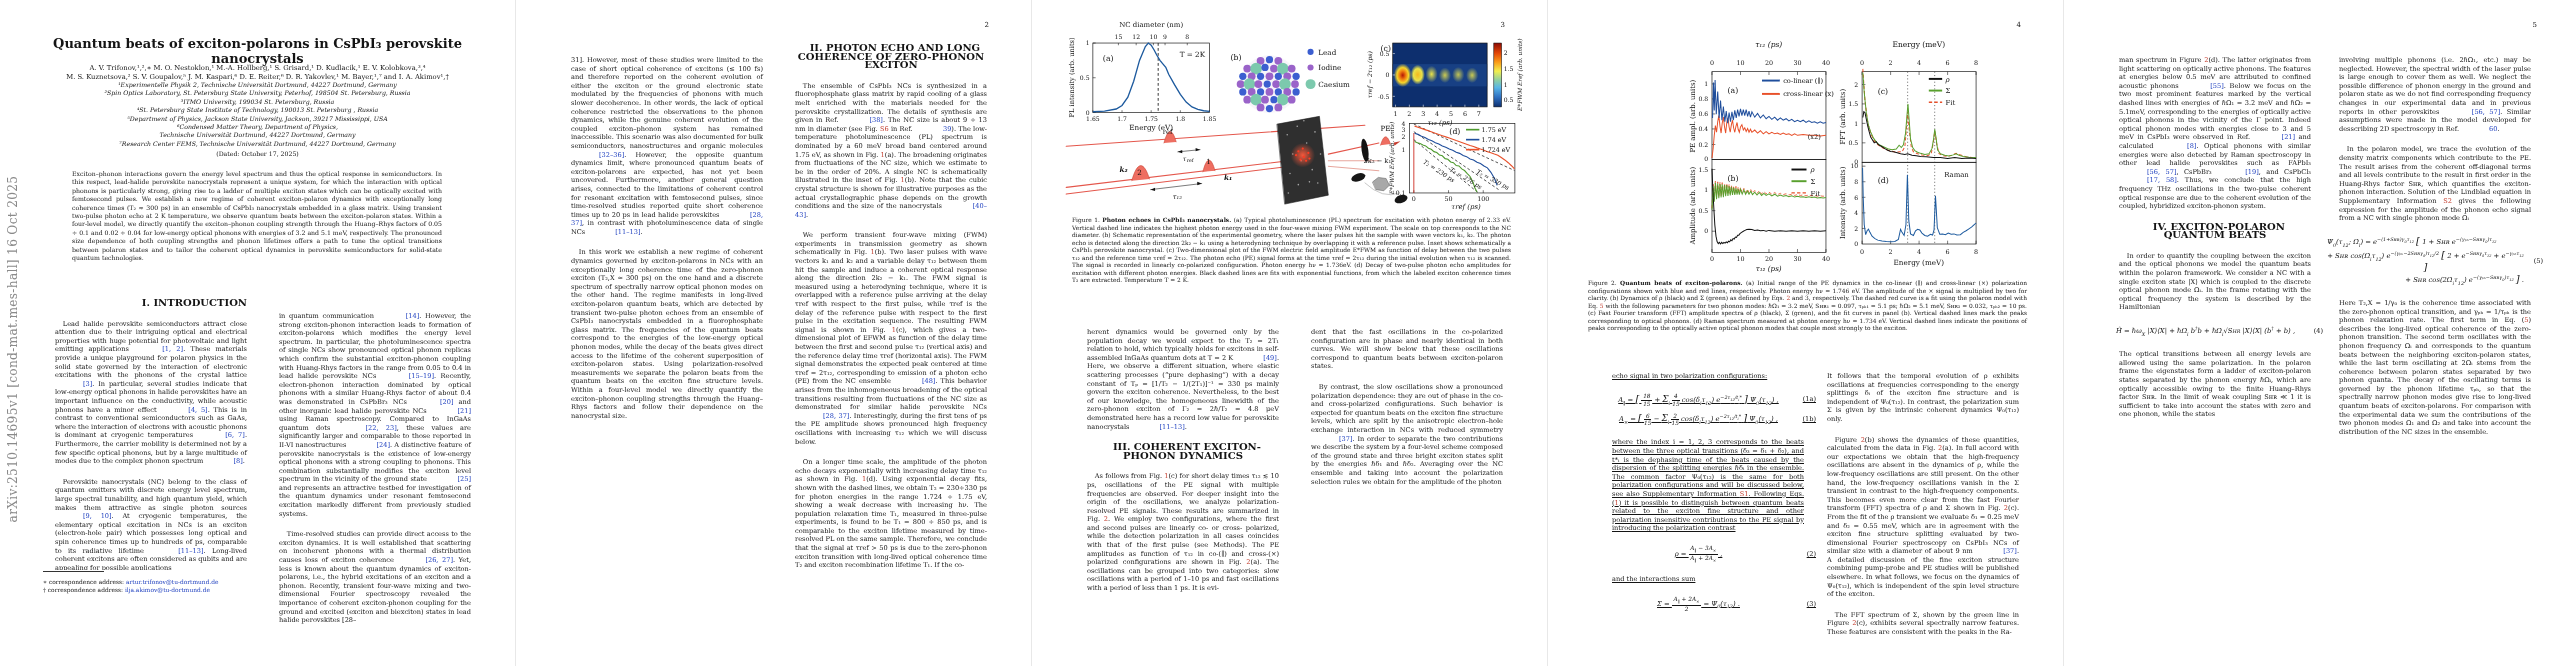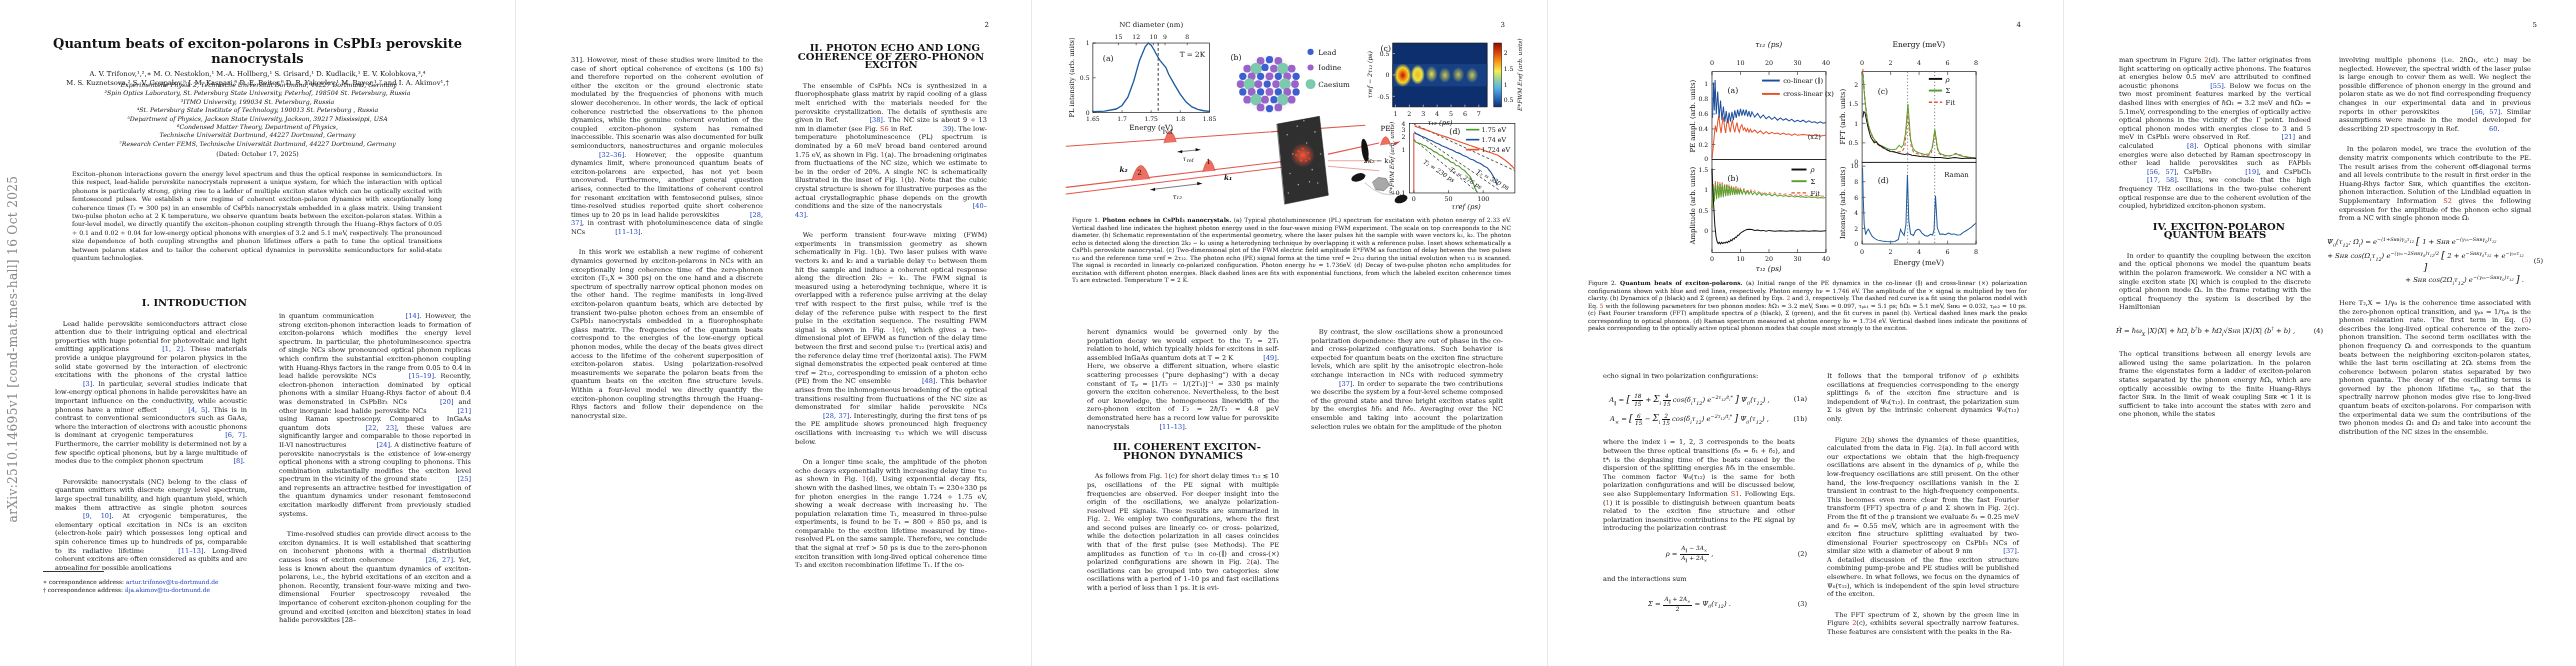--- a/index.html
+++ b/index.html
@@ -4,21 +4,21 @@
 <style>
   html,body{margin:0;padding:0;background:#fff;}
   .strip{display:flex;width:2576px;height:667px;background:#fff;}
   .page{position:relative;width:515px;height:667px;background:#fff;overflow:hidden;
         font-family:"DejaVu Serif",serif;color:#141414;flex:0 0 515px;}
   .page+.page{border-left:0.6px solid #e8e8e8;}
   .pageno{position:absolute;top:21px;right:42px;font-size:7px;}
   .arxiv{position:absolute;left:5.6px;top:649px;transform-origin:top left;transform:rotate(-90deg);
          width:600px;text-align:center;font-size:12.2px;color:#8a8a8a;letter-spacing:0.3px;}
   .title{position:absolute;top:36px;left:33px;width:449px;text-align:center;font-size:13px;font-weight:bold;}
-  .authors{position:absolute;top:70px;left:22px;width:471px;text-align:center;font-size:6.8px;line-height:9.4px;}
+  .authors{position:absolute;top:64px;left:22px;width:471px;text-align:center;font-size:6.8px;line-height:9.4px;}
   .affils{position:absolute;top:81px;left:33px;width:449px;text-align:center;font-style:italic;
           font-size:6.2px;line-height:8.4px;}
   .affils .dated{font-style:normal;margin-top:1.7px;}
   .abstract{position:absolute;top:170px;left:72px;width:370px;text-align:justify;
             font-size:6.2px;line-height:8.4px;}
   .col{position:absolute;width:216px;text-align:justify;font-size:6.6px;line-height:8.6px;overflow:hidden;}
   .col p{margin:12px;text-indent:7.8px;}
   .col p.noind{text-indent:0;}
   .sechead{text-align:center;font-weight:bold;font-size:10px;line-height:8.6px;
            margin:7.2px 10px 6.7px;text-indent:0;}
@@ -365,20 +365,21 @@
   <div class="caption" style="left:40px;top:216px;width:439px;">
     <span>Figure 1.</span>&nbsp;<b>Photon echoes in CsPbI₃ nanocrystals.</b>&nbsp;<span class="rich">(a) Typical photoluminescence (PL) spectrum for excitation with photon energy of 2.33 eV. Vertical dashed line indicates the highest photon energy used in the four-wave mixing FWM experiment. The scale on top corresponds to the NC diameter. (b) Schematic representation of the experimental geometry, where the laser pulses hit the sample with wave vectors k₁, k₂. The photon echo is detected along the direction 2k₂ − k₁ using a heterodyning technique by overlapping it with a reference pulse. Inset shows schematically a CsPbI₃ perovskite nanocrystal. (c) Two-dimensional plot of the FWM electric field amplitude E*FWM as function of delay between the two pulses τ₁₂ and the reference time τref = 2τ₁₂. The photon echo (PE) signal forms at the time τref = 2τ₁₂ during the initial evolution when τ₁₂ is scanned. The signal is recorded in linearly co-polarized configuration. Photon energy hν = 1.736eV. (d) Decay of two-pulse photon echo amplitudes for excitation with different photon energies. Black dashed lines are fits with exponential functions, from which the labeled exciton coherence times T₂ are extracted. Temperature T = 2 K.</span>
   </div>
 
   <div class="col" style="left:43px;top:316px;height:345px;">
     <p class="noind rich">herent dynamics would be governed only by the population decay we would expect to the T₂ = 2T₁ relation to hold, which typically holds for excitons in self-assembled InGaAs quantum dots at T = 2 K <span class="bref">[49]</span>. Here, we observe a different situation, where elastic scattering processes (“pure dephasing”) with a decay constant of Tₚ = [1/T₂ − 1/(2T₁)]⁻¹ = 330 ps mainly govern the exciton coherence. Nevertheless, to the best of our knowledge, the homogeneous linewidth of the zero-phonon exciton of Γ₂ = 2ℏ/T₂ = 4.8 μeV demonstrated here has a record low value for perovskite nanocrystals <span class="bref">[11–13]</span>.</p>
     <p class="sechead">III.   COHERENT EXCITON-PHONON DYNAMICS</p>
     <p class="rich">As follows from Fig. <span class="rref">1</span>(c) for short delay times τ₁₂ ≲ 10 ps, oscillations of the PE signal with multiple frequencies are observed. For deeper insight into the origin of the oscillations, we analyze polarization-resolved PE signals. These results are summarized in Fig. <span class="rref">2</span>. We employ two configurations, where the first and second pulses are linearly co- or cross- polarized, while the detection polarization in all cases coincides with that of the first pulse (see Methods). The PE amplitudes as function of τ₁₂ in co-(∥) and cross-(×) polarized configurations are shown in Fig. <span class="rref">2</span>(a). The oscillations can be grouped into two categories: slow oscillations with a period of 1–10 ps and fast oscillations with a period of less than 1 ps. It is evi-</p>
   </div>
   <div class="col" style="left:267px;top:316px;height:345px;">
+    <p class="noind rich">dent that the fast oscillations in the co-polarized configuration are in phase and nearly identical in both curves. We will show below that these oscillations correspond to quantum beats between exciton-polaron states.</p>
     <p class="rich">By contrast, the slow oscillations show a pronounced polarization dependence: they are out of phase in the co- and cross-polarized configurations. Such behavior is expected for quantum beats on the exciton fine structure levels, which are split by the anisotropic electron–hole exchange interaction in NCs with reduced symmetry <span class="bref">[37]</span>. In order to separate the two contributions we describe the system by a four-level scheme composed of the ground state and three bright exciton states split by the energies ℏδ₁ and ℏδ₂. Averaging over the NC ensemble and taking into account the polarization selection rules we obtain for the amplitude of the photon</p>
   </div>
 </div>
 
 <div class="page">
   <div class="pageno">4</div>
 
   <svg style="position:absolute;left:25px;top:15.6px;" width="467" height="257" viewBox="0 0 840 462">
 
     <g>
@@ -513,21 +514,21 @@
       <text x="673.8" y="428" font-size="11.5" text-anchor="middle">6</text>
       <text x="725" y="428" font-size="11.5" text-anchor="middle">8</text>
       <text x="622" y="447" font-size="13" text-anchor="middle">Energy (meV)</text>
     </g>
   </svg>
 
   <div class="caption" style="left:40px;top:279px;width:439px;">
     <span>Figure 2.</span>&nbsp;<b>Quantum beats of exciton-polarons.</b>&nbsp;<span class="rich">(a) Initial range of the PE dynamics in the co-linear (∥) and cross-linear (×) polarization configurations shown with blue and red lines, respectively. Photon energy hν = 1.746 eV. The amplitude of the × signal is multiplied by two for clarity. (b) Dynamics of ρ (black) and Σ (green) as defined by Eqs. <span class="rref">2</span> and 3, respectively. The dashed red curve is a fit using the polaron model with Eq. <span class="rref">5</span> with the following parameters for two phonon modes: ℏΩ₁ = 3.2 meV, Sʜʀ₁ = 0.097, τₚₕ₁ = 5.1 ps; ℏΩ₂ = 5.1 meV, Sʜʀ₂ = 0.032, τₚₕ₂ = 10 ps. (c) Fast Fourier transform (FFT) amplitude spectra of ρ (black), Σ (green), and the fit curves in panel (b). Vertical dashed lines mark the peaks corresponding to optical phonons. (d) Raman spectrum measured at photon energy hν = 1.734 eV. Vertical dashed lines indicate the positions of peaks corresponding to the optically active optical phonon modes that couple most strongly to the exciton.</span>
   </div>
 
-  <div class="col" style="left:43px;top:360px;height:300px;">
+  <div class="col" style="left:52px;top:360px;height:300px;text-decoration:underline;">
     <p class="noind rich">echo signal in two polarization configurations:</p>
     <div class="eq">
           <span class="f">A<sub>∥</sub> = <span class="br">[</span> <span class="fr">
               <span class="nu">18</span>
               <span>15</span>
             </span> + <span class="sum">Σ</span><sub>i</sub> <span class="fr">
               <span class="nu">4</span>
               <span>15</span>
             </span> cos(δ<sub>i</sub>τ<sub>12</sub>) e<sup>−2τ<sub>12</sub>/t<sub>i</sub>*</sup> <span class="br">]</span> Ψ<sub>0</sub>(τ<sub>12</sub>) ,</span>
           <span class="n">(1a)</span>
@@ -553,21 +554,21 @@
     <p class="noind rich">and the interactions sum</p>
     <div class="eq">
           <span class="f">Σ = <span class="fr">
               <span class="nu">A<sub>∥</sub> + 2A<sub>×</sub></span>
               <span>2</span>
             </span> = Ψ<sub>0</sub>(τ<sub>12</sub>) .</span>
           <span class="n">(3)</span>
         </div>
   </div>
   <div class="col" style="left:267px;top:360px;height:300px;">
-    <p class="noind rich">It follows that the temporal trifonov of ρ exhibits oscillations at frequencies corresponding to the energy splittings δᵢ of the exciton fine structure and is independent of Ψ₀(τ₁₂). In contrast, the polarization sum Σ is given by the intrinsic coherent dynamics Ψ₀(τ₁₂) only.</p>
+    <p class="noind rich">It follows that the temporal evolution of ρ exhibits oscillations at frequencies corresponding to the energy splittings δᵢ of the exciton fine structure and is independent of Ψ₀(τ₁₂). In contrast, the polarization sum Σ is given by the intrinsic coherent dynamics Ψ₀(τ₁₂) only.</p>
     <p class="rich">Figure <span class="rref">2</span>(b) shows the dynamics of these quantities, calculated from the data in Fig. <span class="rref">2</span>(a). In full accord with our expectations we obtain that the high-frequency oscillations are absent in the dynamics of ρ, while the low-frequency oscillations are still present. On the other hand, the low-frequency oscillations vanish in the Σ transient in contrast to the high-frequency components. This becomes even more clear from the fast Fourier transform (FFT) spectra of ρ and Σ shown in Fig. <span class="rref">2</span>(c). From the fit of the ρ transient we evaluate δ₁ = 0.25 meV and δ₂ = 0.55 meV, which are in agreement with the exciton fine structure splitting evaluated by two-dimensional Fourier spectroscopy on CsPbI₃ NCs of similar size with a diameter of about 9 nm <span class="bref">[37]</span>. A detailed discussion of the fine exciton structure combining pump-probe and PE studies will be published elsewhere. In what follows, we focus on the dynamics of Ψ₀(τ₁₂), which is independent of the spin level structure of the exciton.</p>
     <p class="rich">The FFT spectrum of Σ, shown by the green line in Figure <span class="rref">2</span>(c), exhibits several spectrally narrow features. These features are consistent with the peaks in the Ra-</p>
   </div>
 </div>
 
 <div class="page">
   <div class="pageno">5</div>
   <div class="col" style="left:43px;top:44px;height:616px;">
     <p class="noind rich">man spectrum in Figure <span class="rref">2</span>(d). The latter originates from light scattering on optically active phonons. The features at energies below 0.5 meV are attributed to confined acoustic phonons <span class="bref">[55]</span>. Below we focus on the two most prominent features marked by the vertical dashed lines with energies of ℏΩ₁ = 3.2 meV and ℏΩ₂ = 5.1meV, corresponding to the energies of optically active optical phonons in the vicinity of the Γ point. Indeed optical phonon modes with energies close to 3 and 5 meV in CsPbI₃ were observed in Ref. <span class="bref">[21]</span> and calculated <span class="bref">[8]</span>. Optical phonons with similar energies were also detected by Raman spectroscopy in other lead halide perovskites such as FAPbI₃ <span class="bref">[56, 57]</span>, CsPbBr₃ <span class="bref">[19]</span>, and CsPbCl₃ <span class="bref">[17, 58]</span>. Thus, we conclude that the high frequency THz oscillations in the two-pulse coherent optical response are due to the coherent evolution of the coupled, hybridized exciton-phonon system.</p>
     <p class="sechead">IV.   EXCITON-POLARON QUANTUM BEATS</p>

